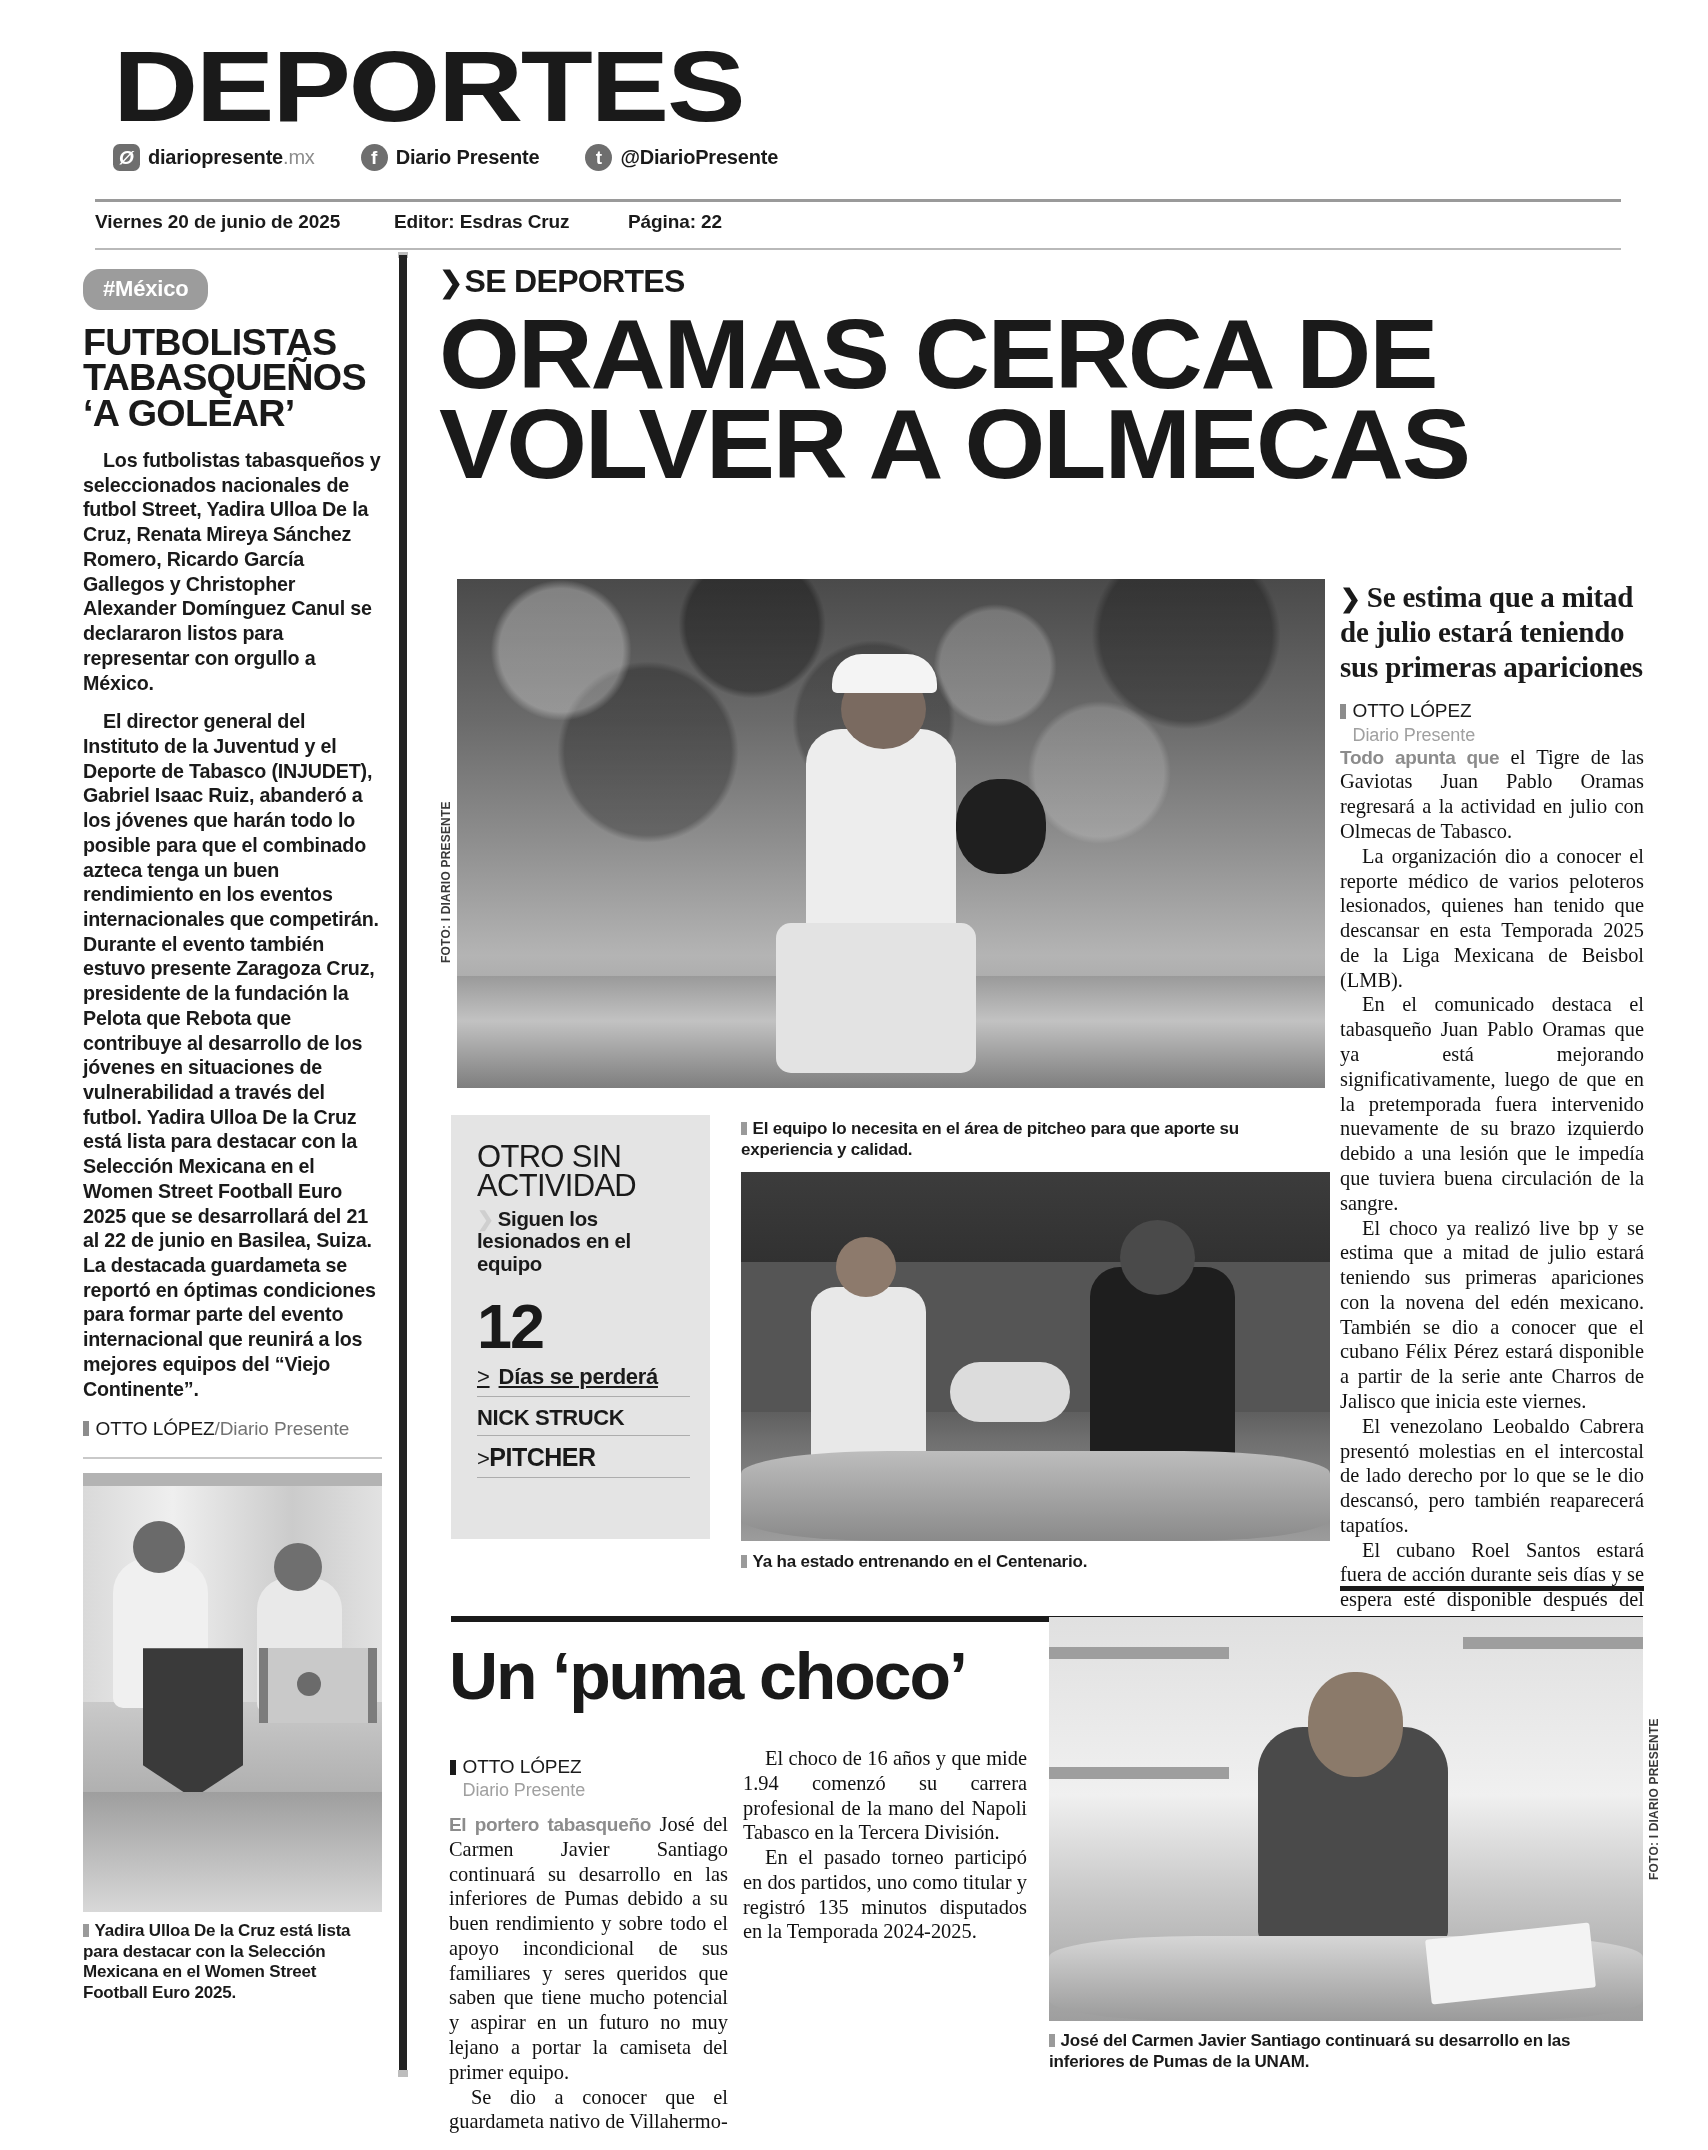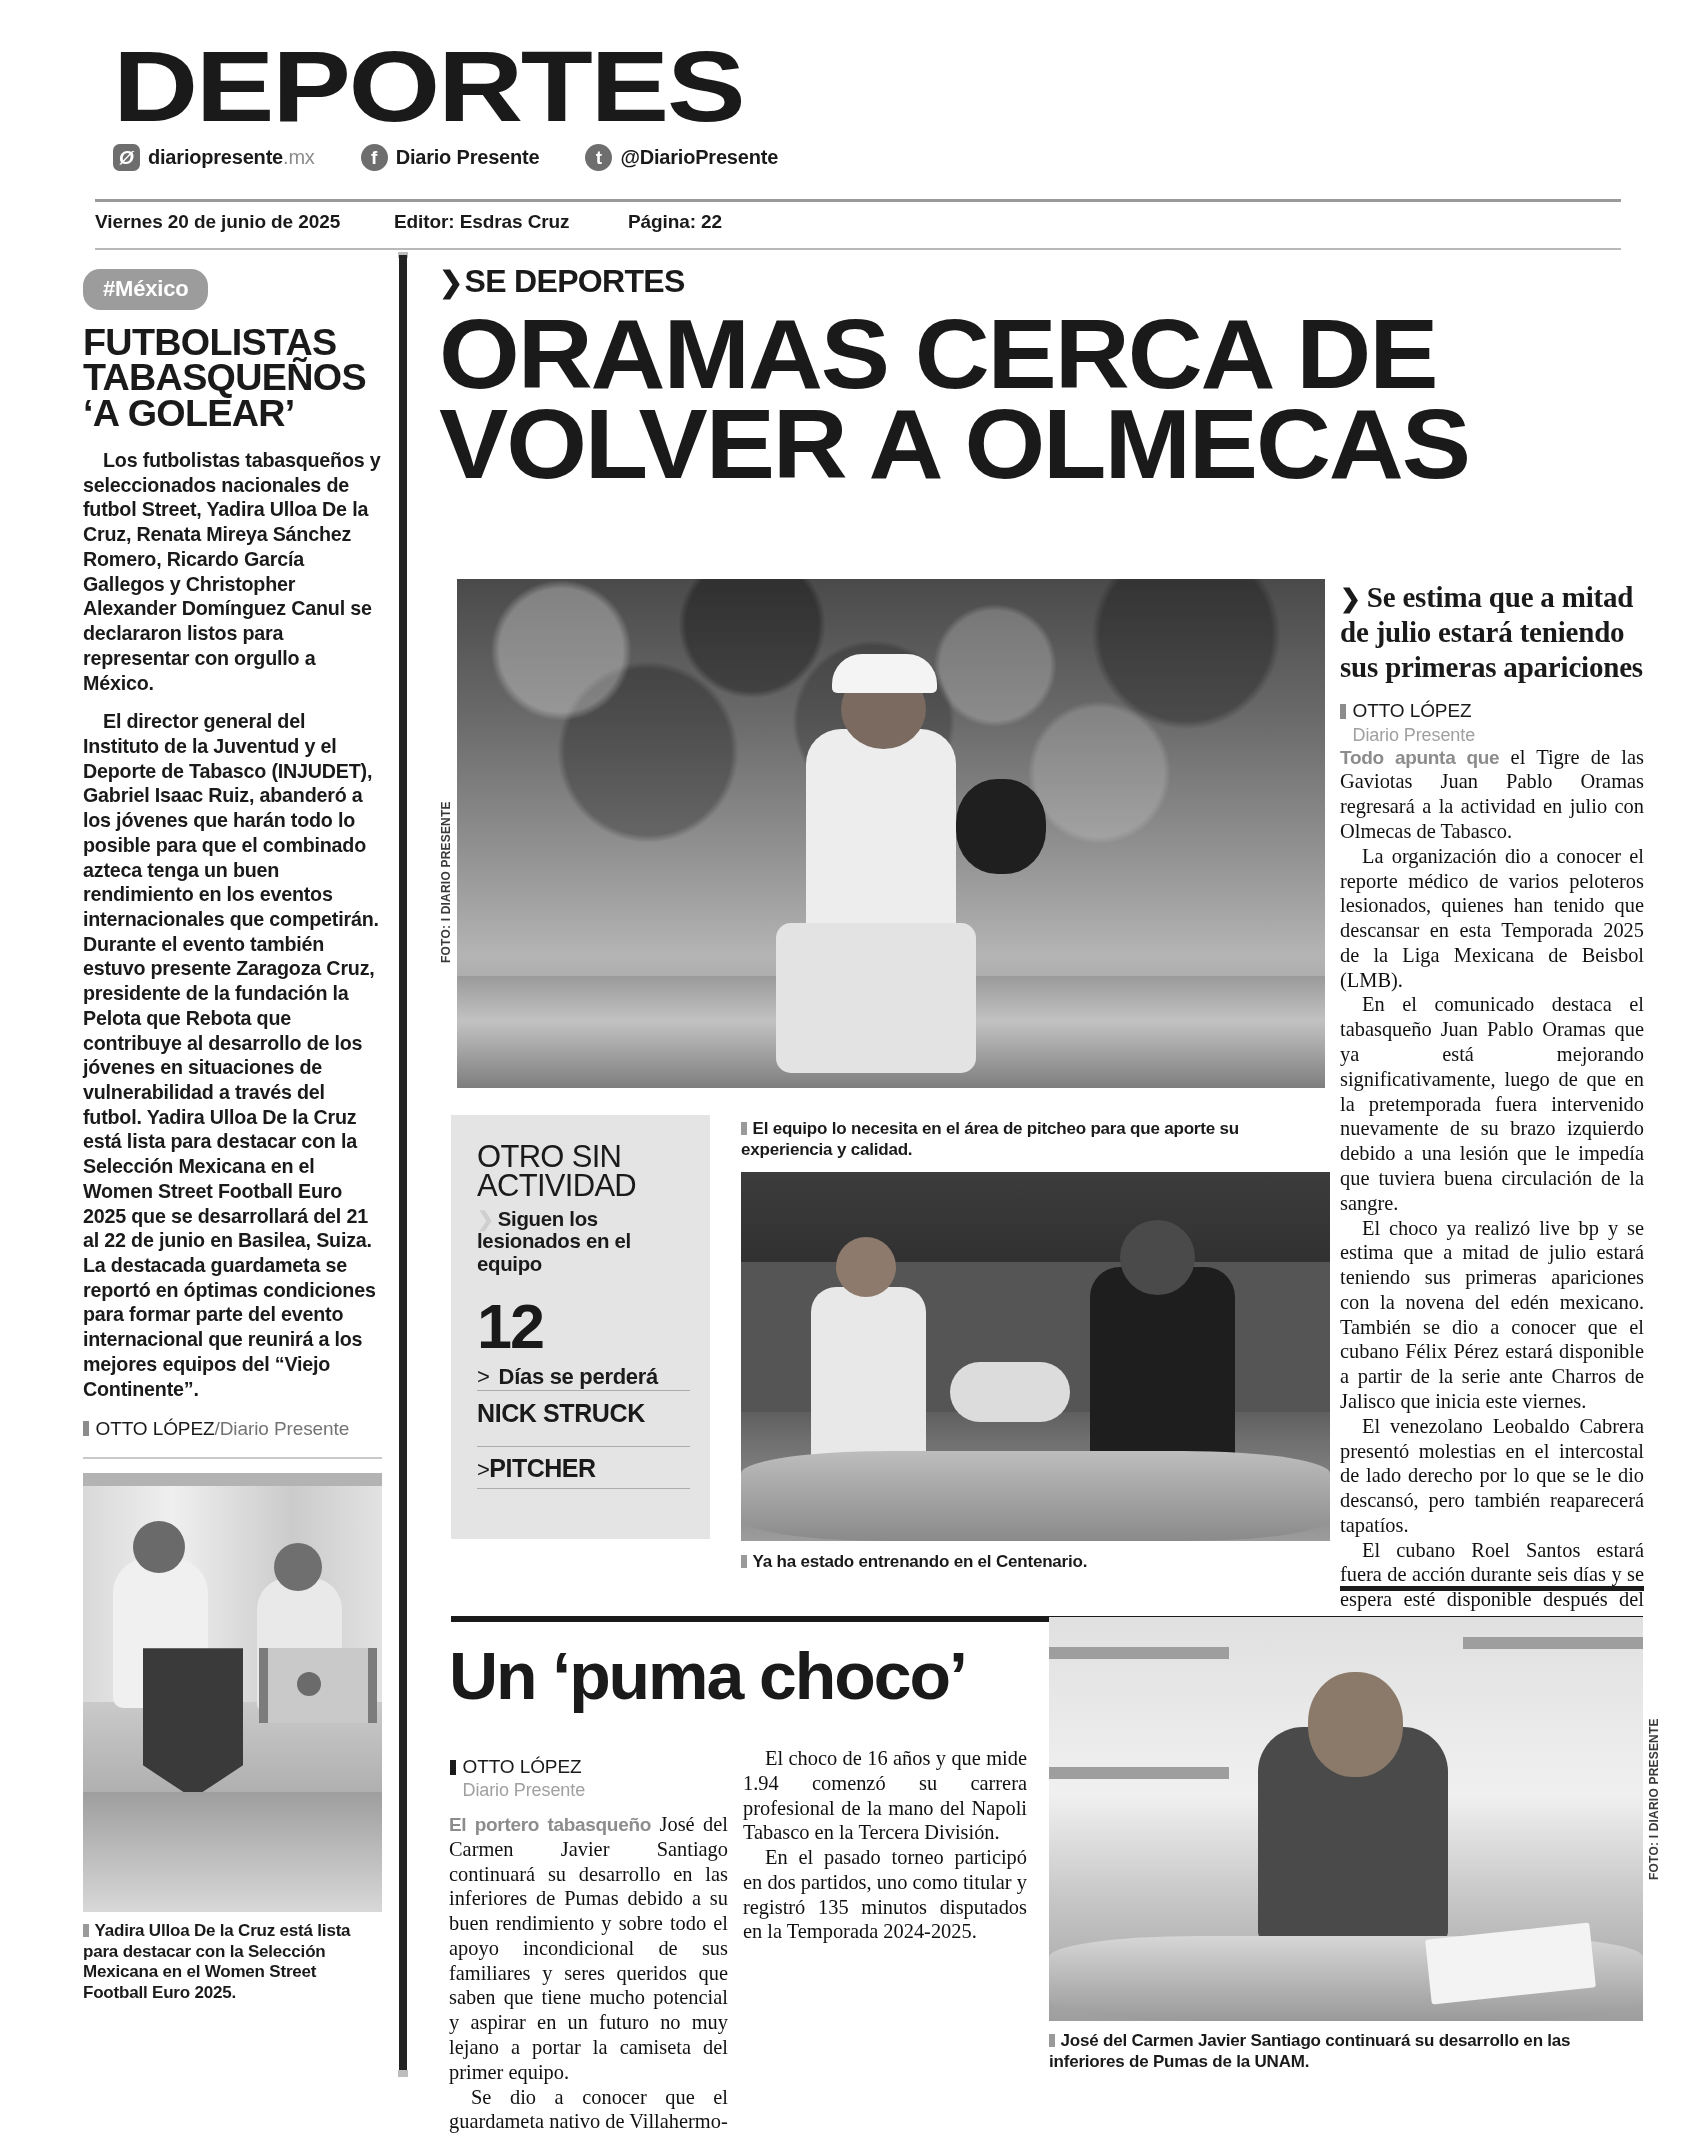--- a/index.html
+++ b/index.html
@@ -90,24 +90,24 @@
 
   
   .factbox{position:absolute;left:451px;top:1115px;width:259px;height:424px;background:#e4e4e4;}
   .factbox-inner{padding:27px 20px 0 26px;}
   .fb-title{font-weight:400;font-size:31px;line-height:0.95;letter-spacing:-0.7px;
     text-transform:uppercase;color:#1a1a1a;}
   .fb-sub{margin-top:7px;font-weight:700;font-size:20.4px;line-height:1.1;letter-spacing:-0.3px;color:#1a1a1a;}
   .fb-sub .gchev{color:#cfcfcf;margin-right:4px;}
   .fb-number{margin-top:23px;font-weight:700;font-size:63px;line-height:0.9;letter-spacing:-2px;color:#1a1a1a;}
   .fb-row{margin-top:9px;font-size:22px;font-weight:600;letter-spacing:-0.3px;
-    border-bottom:1.5px solid #adadad;color:#1a1a1a;}
+    padding-bottom:6px;border-bottom:1.5px solid #adadad;color:#1a1a1a;text-decoration:underline;}
   .fb-row .chev{margin-right:9px;font-weight:400;}
-  .fb-name{margin-top:8px;font-size:25px;font-weight:700;letter-spacing:-0.4px;
-    padding-bottom:18px;border-bottom:1.5px solid #adadad;color:#1a1a1a;}
+  .fb-name{margin-top:8px;font-size:22px;font-weight:700;letter-spacing:-0.4px;
+    padding-bottom:4px;border-bottom:1.5px solid #adadad;color:#1a1a1a;}
   .fb-pos{margin-top:7px;font-size:25px;font-weight:700;letter-spacing:-0.5px;
     padding-bottom:5px;border-bottom:1.5px solid #adadad;color:#1a1a1a;}
   .fb-pos .chev{font-weight:400;font-size:22px;}
 
   
   .photo2{position:absolute;left:741px;top:1172px;width:589px;height:369px;
     overflow:hidden;background:#cfcfcf;}
   .photo2-caption{position:absolute;left:741px;top:1552px;width:589px;
     font-size:17px;line-height:1.22;font-weight:600;letter-spacing:-0.2px;}
   .photo2-caption .bar{display:inline-block;width:5.5px;height:13px;background:#9a9a9a;margin-right:6px;position:relative;top:1px;}

